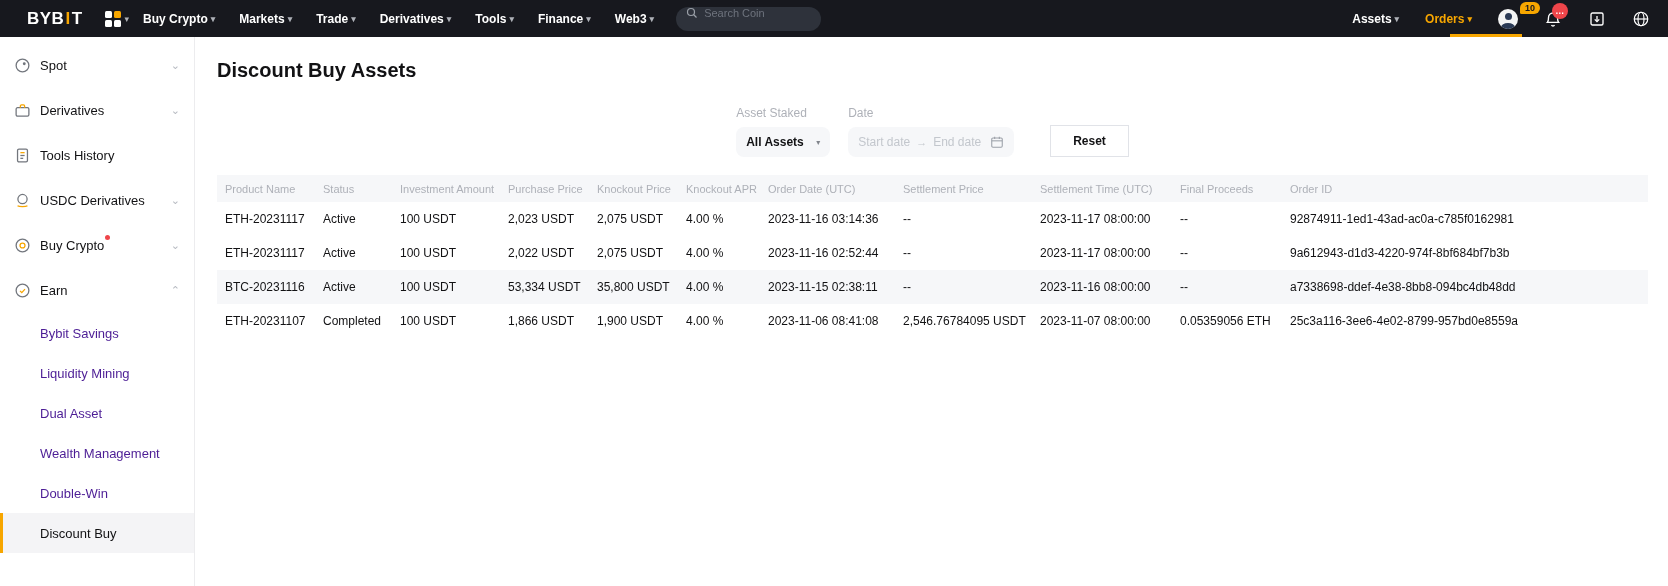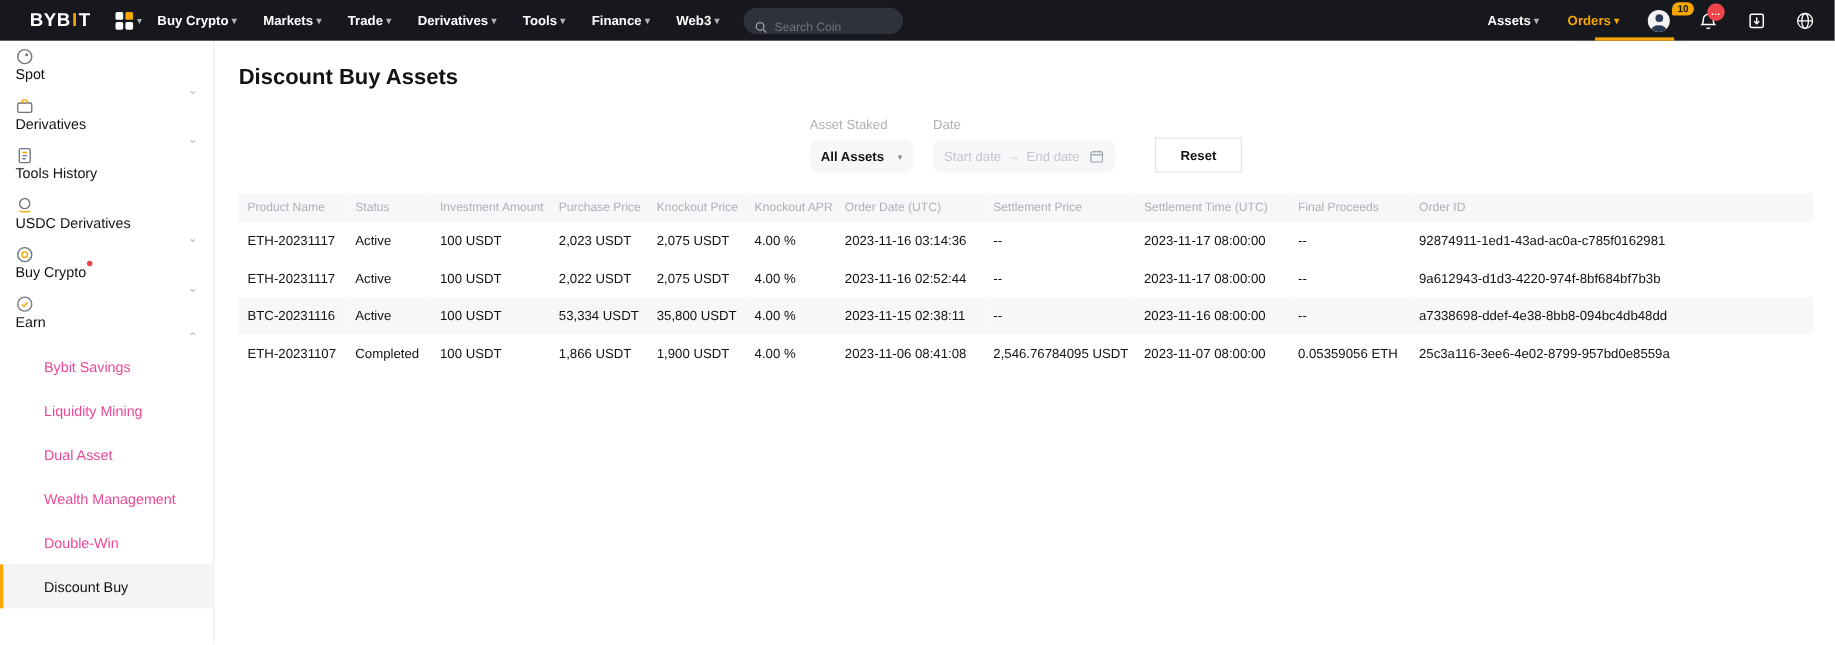--- a/index.html
+++ b/index.html
@@ -14,21 +14,21 @@
   .apps-icon { display:grid; grid-template-columns:7px 7px; grid-template-rows:7px 7px;
     gap:2px; margin:0 4px 0 22px; cursor:pointer; }
   .apps-icon i { background:#fff; border-radius:1.5px; }
   .apps-icon i.orange { background:#f7a600; }
   .apps-caret { font-size:9px; color:#aeb1b8; margin-right:14px; cursor:pointer; }
   .nav-items { display:flex; align-items:center; gap:24px; }
   .nav-item { font-size:12px; font-weight:700; cursor:pointer; white-space:nowrap;
     display:flex; align-items:center; gap:3px; }
   .nav-item .chev { font-size:9px; color:#aeb1b8; }
   .search-box { margin-left:22px; background:#2e323b; border-radius:14px; height:24px;
-    width:145px; display:flex; align-items:flex-end; padding:0 10px; gap:6px; }
+    width:145px; display:flex; align-items:flex-start; padding:0 10px; gap:6px; }
   .search-box input { background:transparent; border:none; outline:none; color:#c7cad1;
     font-size:11px; width:100%; font-family:"Liberation Sans",sans-serif; }
   .search-box input::placeholder { color:#6e737d; }
   .nav-right { margin-left:auto; display:flex; align-items:center; gap:26px; }
   .nav-link { font-size:12px; font-weight:700; cursor:pointer; display:flex; align-items:center; gap:3px; }
   .nav-link .chev { font-size:9px; color:#aeb1b8; }
   .nav-link.active { color:#f7a600; }
   .nav-link.active .chev { color:#f7a600; }
   .orders-underline { position:absolute; bottom:0; height:3px; width:72px; background:#f7a600; right:146px; }
   .icon-btn { position:relative; cursor:pointer; display:flex; align-items:center; }
@@ -38,28 +38,28 @@
     display:flex; align-items:center; justify-content:center; padding:0; left:8px; letter-spacing:.5px; }
   .avatar-circle { width:20px; height:20px; border-radius:50%; background:#f4f4f4; overflow:hidden; position:relative; }
   .avatar-circle .head { position:absolute; top:4px; left:6.5px; width:7px; height:7px; border-radius:50%; background:#2b3a55; }
   .avatar-circle .body { position:absolute; bottom:-3px; left:3px; width:14px; height:9px; border-radius:50%; background:#2b3a55; }
 
   
   .page { display:flex; height:549px; }
 
   
   .sidebar { width:195px; border-right:1px solid #ececee; padding-top:6px; flex:none; }
-  .side-item { height:45px; display:flex; align-items:flex-start; padding:0 14px; cursor:pointer;
-    font-size:13px; color:#121214; font-weight:400;flex-direction:column; }
+  .side-item { height:45px; display:flex; align-items:center; padding:0 14px; cursor:pointer;
+    font-size:13px; color:#121214; font-weight:400; }
   .side-item .s-icon { width:17px; height:17px; margin-right:9px; flex:none; display:flex; }
   .side-item .lbl { position:relative; }
   .side-item .chev { margin-left:auto; color:#b6bac1; font-size:11px; }
   .red-dot { position:absolute; top:-3px; right:-6px; width:5px; height:5px; border-radius:50%; background:#ef454a; }
   .sub-item { height:40px; display:flex; align-items:center; padding-left:40px; font-size:13px;
-    color:#ec4899; cursor:pointer; position:relative; }
+    color:#4c1d95; cursor:pointer; position:relative; }
   .sub-item.selected { background:#f4f4f6; color:#121214; font-weight:500; }
   .sub-item.selected::before { content:""; position:absolute; left:0; top:0; bottom:0; width:3px; background:#f7a600; }
 
   
   .main { flex:1; padding:22px 20px 0 22px; }
   .page-title { font-size:20px; font-weight:700; color:#121214; margin-bottom:24px; }
   .filters { display:flex; align-items:flex-end; gap:18px; margin-bottom:18px;justify-content:center; }
   .filter-group { display:flex; flex-direction:column; gap:7px; }
   .filter-label { font-size:12px; color:#aeb1b8; }
   .select-box { width:94px; height:30px; background:#f6f7f9; border-radius:8px; display:flex;

